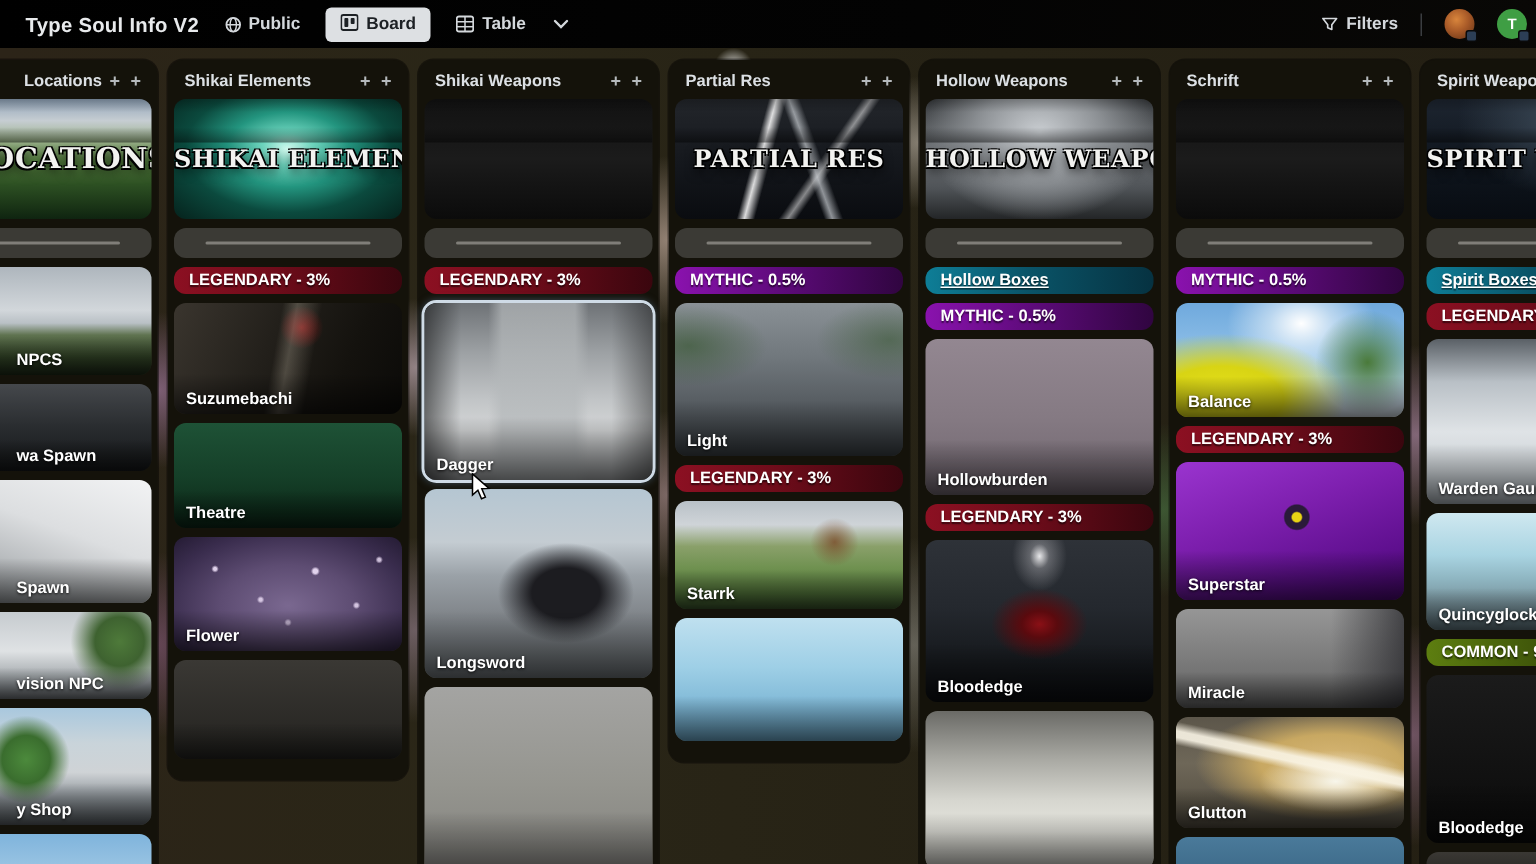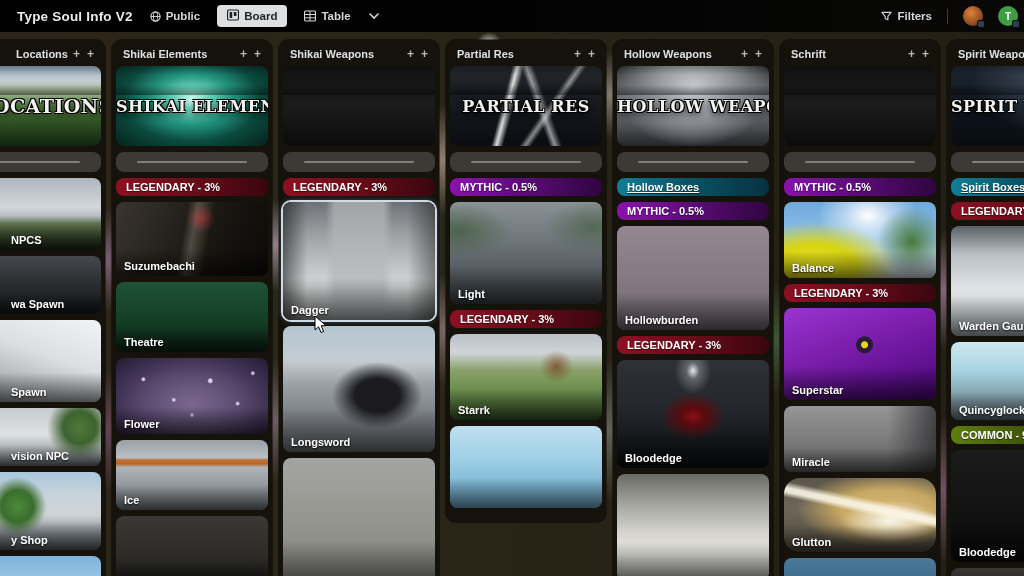--- a/index.html
+++ b/index.html
@@ -296,23 +296,20 @@
       </div>
       <div class="card img-card art-suzumebachi" style="height: 74px;">
         <span class="img-label">Suzumebachi</span>
       </div>
       <div class="card img-card art-theatre" style="height: 70px;">
         <span class="img-label">Theatre</span>
       </div>
       <div class="card img-card art-flower" style="height: 76px;">
         <span class="img-label">Flower</span>
       </div>
-      <div class="card img-card art-ice" style="height: 70px;">
-        <span class="img-label">Ice</span>
-      </div>
       <div class="card img-card art-dark-gray" style="height: 66px;"></div>
     </div>
     <div class="column">
       <div class="col-header">
         <span class="col-title">Shikai Weapons</span>
         <div class="col-icons">
           <span>+</span>
           <span>+</span>
         </div>
       </div>
@@ -347,21 +344,21 @@
       </div>
       <div class="card banner banner-mythic">
         <span>MYTHIC - 0.5%</span>
       </div>
       <div class="card img-card art-light-street" style="height: 102px; padding-left: 12px;">
         <span class="img-label">Light</span>
       </div>
       <div class="card banner banner-legendary">
         <span>LEGENDARY - 3%</span>
       </div>
-      <div class="card img-card art-starrk" style="height: 86px;">
+      <div class="card img-card art-starrk" style="height: 72px;">
         <span class="img-label">Starrk</span>
       </div>
       <div class="card img-card art-sea-sky" style="height: 82px;"></div>
     </div>
     <div class="column">
       <div class="col-header">
         <span class="col-title">Hollow Weapons</span>
         <div class="col-icons">
           <span>+</span>
           <span>+</span>
@@ -410,21 +407,21 @@
       </div>
       <div class="card banner banner-legendary">
         <span>LEGENDARY - 3%</span>
       </div>
       <div class="card img-card art-superstar" style="height: 92px;">
         <span class="img-label">Superstar</span>
       </div>
       <div class="card img-card art-miracle" style="height: 66px;">
         <span class="img-label">Miracle</span>
       </div>
-      <div class="card img-card art-glutton" style="height: 74px; border-radius: 16px;">
+      <div class="card img-card art-glutton" style="height: 74px;">
         <span class="img-label">Glutton</span>
       </div>
       <div class="card img-card art-schrift-bottom" style="height: 40px;"></div>
     </div>
     <div class="column">
       <div class="col-header">
         <span class="col-title">Spirit Weapons</span>
       </div>
       <div class="card img-card art-card art-spirit-weapons" style="height: 80px;">
         <span class="art-title">SPIRIT WEAPONS</span>

